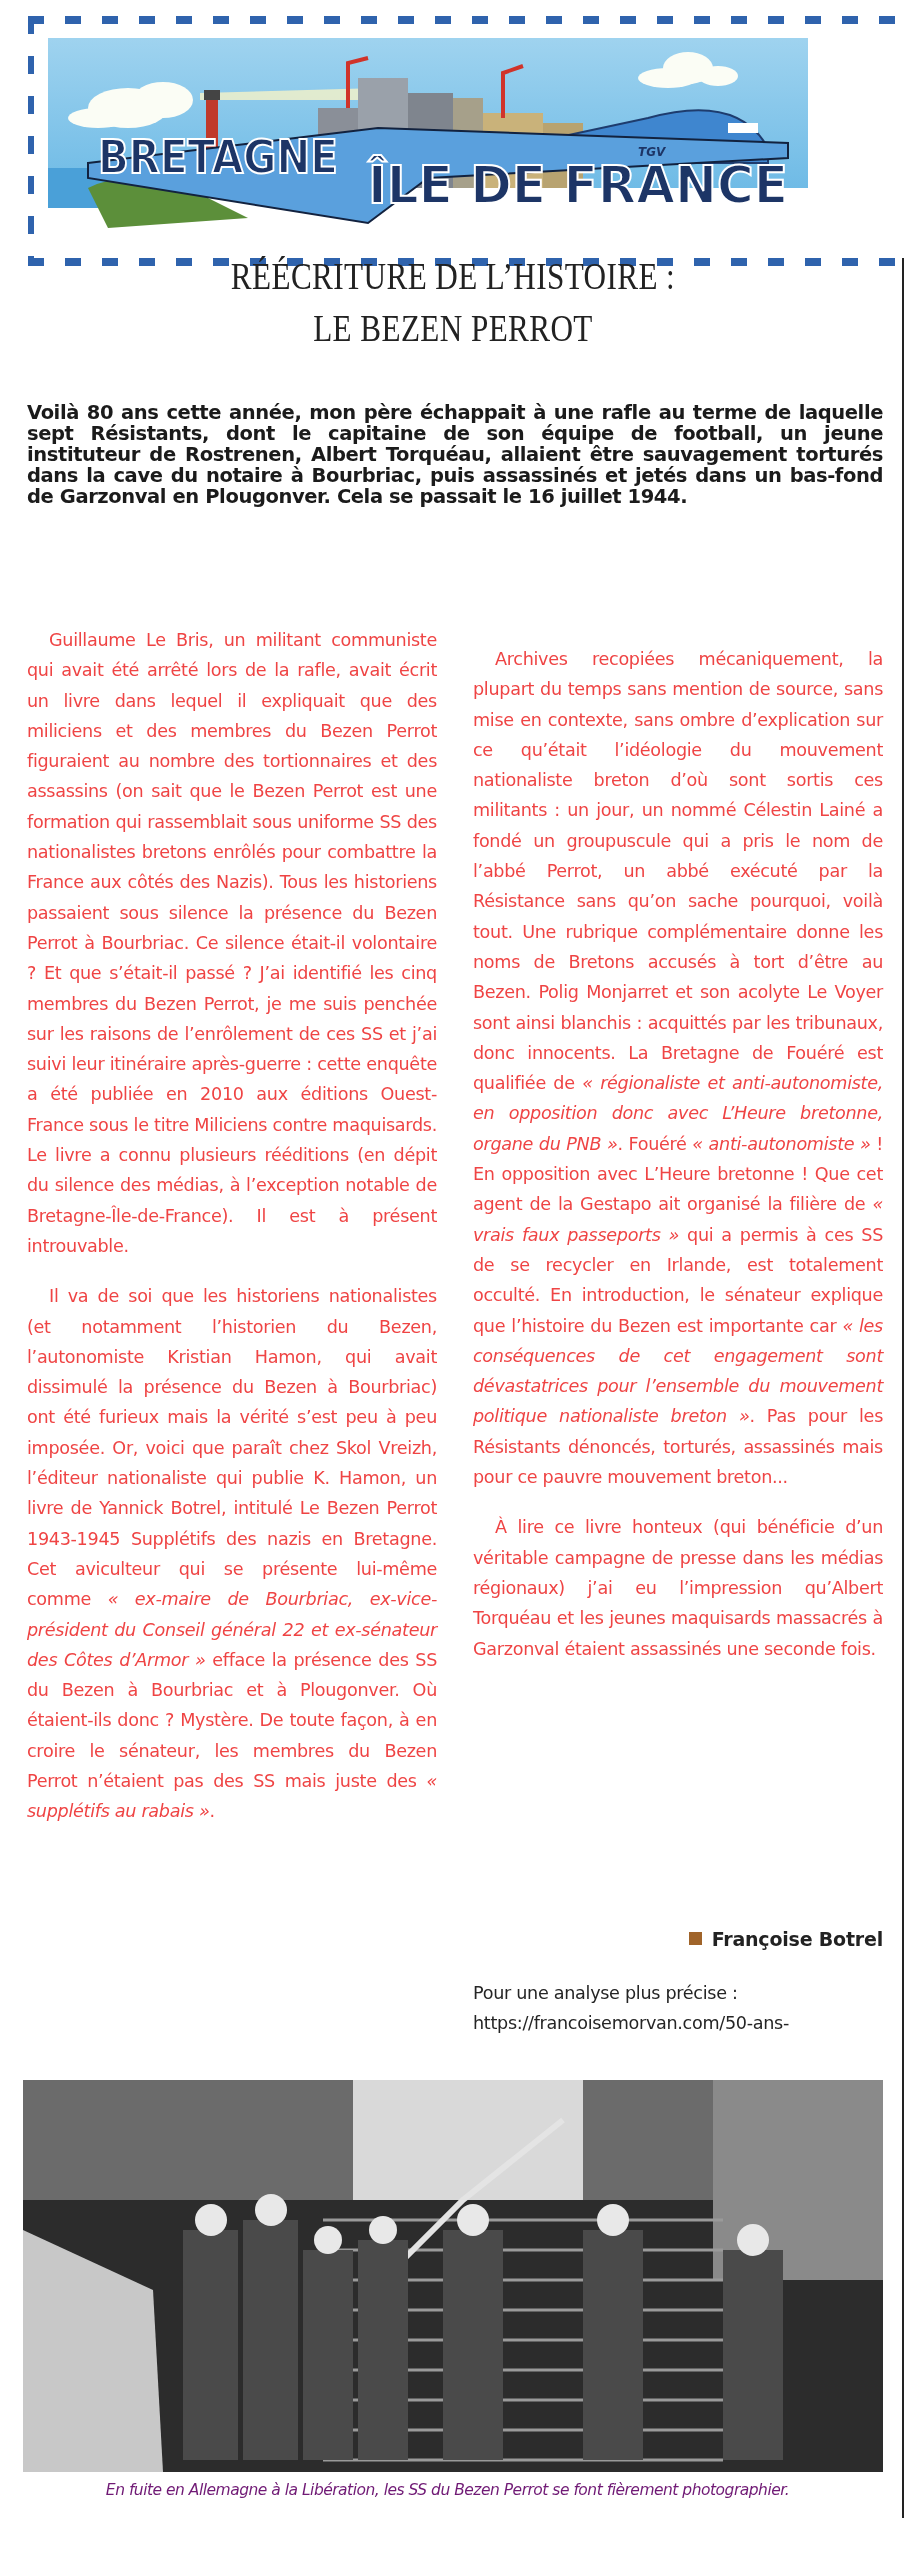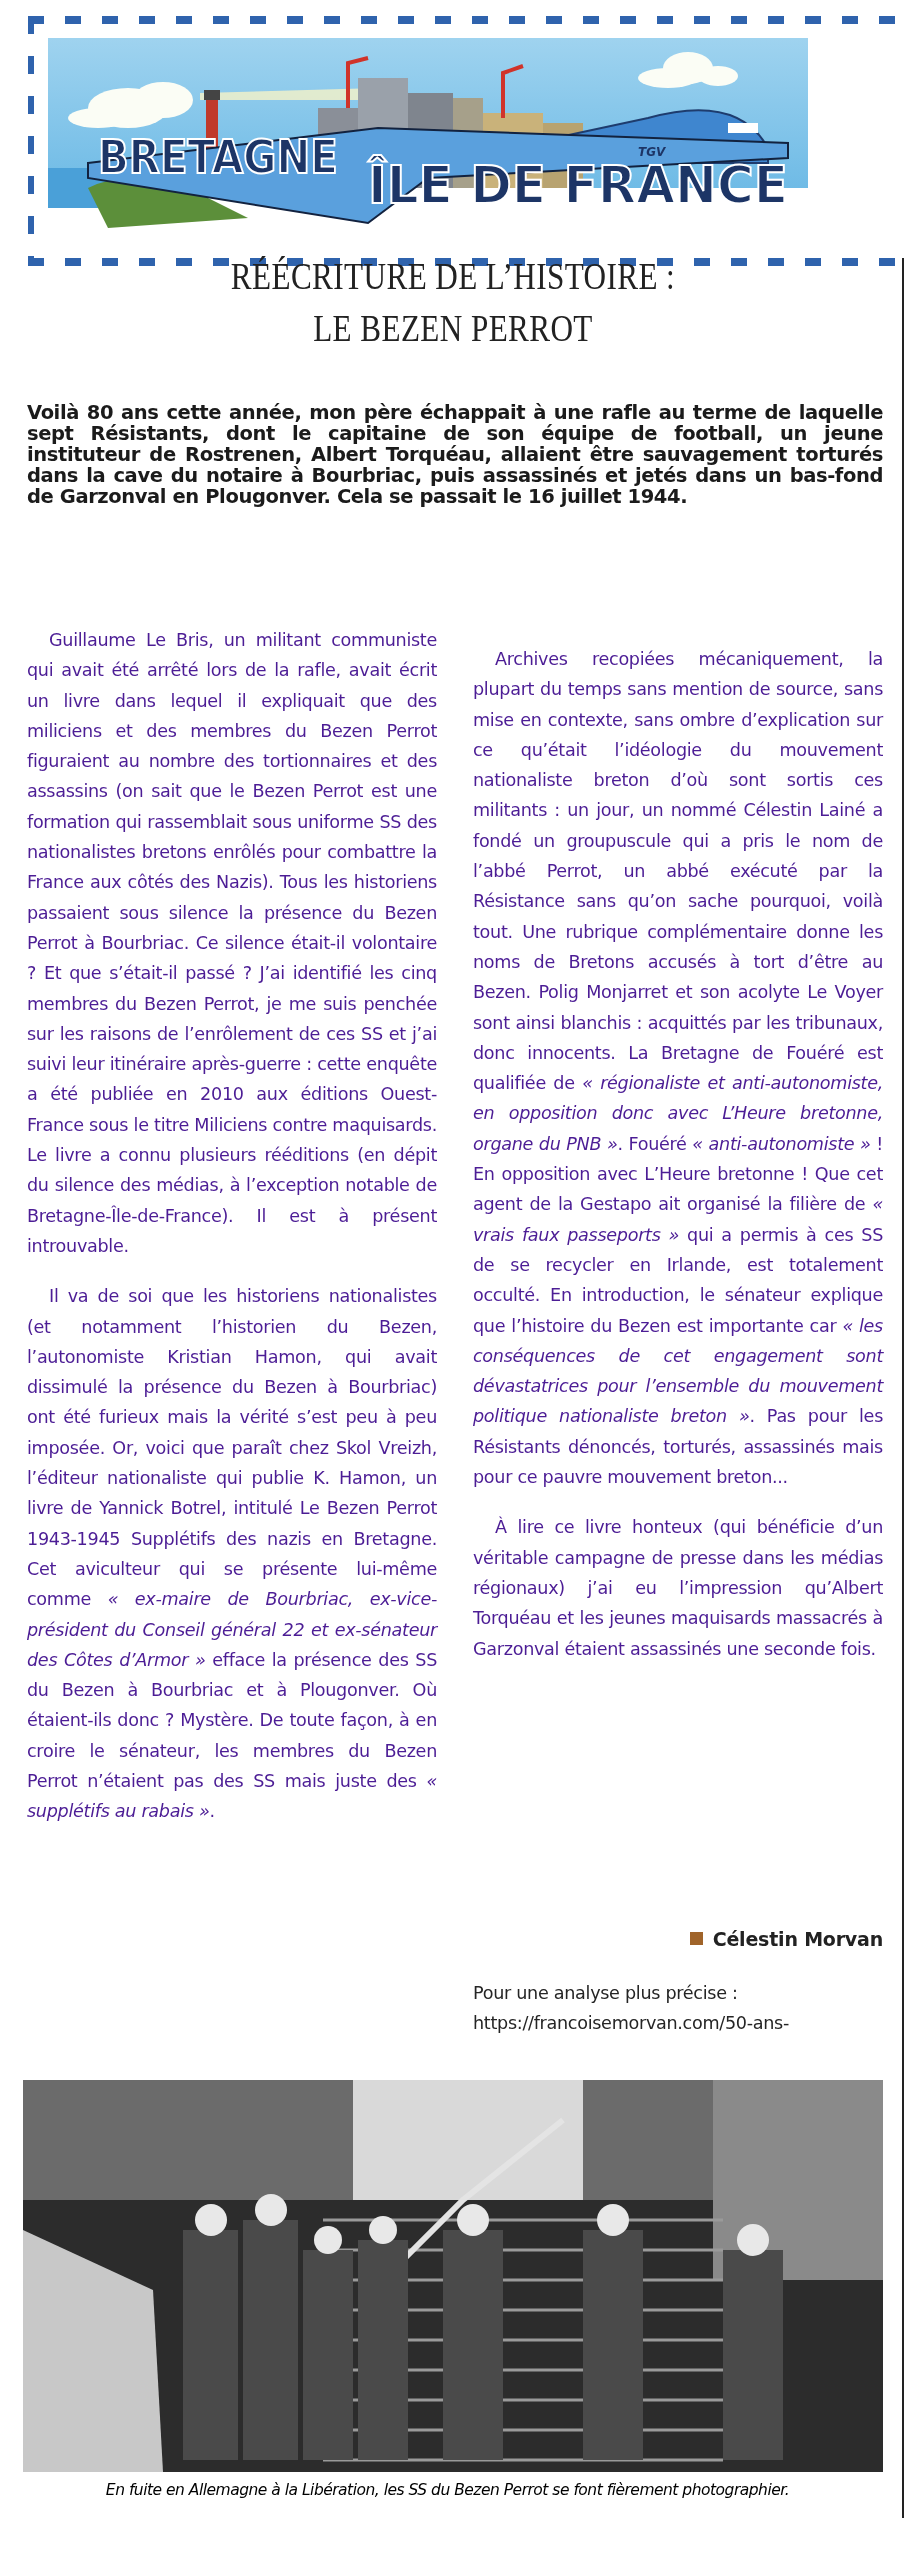--- a/index.html
+++ b/index.html
@@ -22,42 +22,42 @@
     font-family: "Liberation Serif", serif; font-size: 38px; line-height: 52px; color: #222; letter-spacing: 0.5px; transform: scaleX(0.82); }
   .title div { white-space: nowrap; }
 
   
   .lead { position: absolute; left: 27px; width: 856px; top: 402px;
     font-family: "DejaVu Sans", sans-serif; font-weight: bold; font-size: 19.5px; line-height: 21px;
     text-align: justify; color: #1b1b1b; letter-spacing: -0.4px; }
 
   
   .col { position: absolute; top: 625px; font-family: "DejaVu Sans", sans-serif; font-size: 17.6px;
-    line-height: 30.3px; text-align: justify; color: #4c1d95; letter-spacing: -0.3px; }
+    line-height: 30.3px; text-align: justify; color: #ef4444; letter-spacing: -0.3px; }
   .col-left { left: 27px; width: 410px; }
   .col-right { left: 473px; width: 410px; top: 644px; }
   .col p { margin: 0 0 20px 0; text-indent: 22px; }
   .col em { font-style: italic; }
 
   .vrule { position: absolute; left: 902px; top: 258px; width: 2px; height: 2260px; background: #222; }
 
   .signature { position: absolute; left: 473px; width: 410px; top: 1928px; text-align: right;
     font-family: "DejaVu Sans", sans-serif; font-weight: bold; font-size: 19px; color: #222; letter-spacing: -0.2px; }
   .sig-square { display: inline-block; width: 13px; height: 13px; background: #a0642a; margin-right: 10px; vertical-align: 1px; }
 
   .more { position: absolute; left: 473px; width: 420px; top: 1978px;
     font-family: "DejaVu Sans", sans-serif; font-size: 17.6px; line-height: 30px; color: #252525; letter-spacing: -0.3px; }
   .more div { white-space: nowrap; }
 
   
   .photo { position: absolute; left: 23px; top: 2080px; width: 860px; height: 392px; overflow: hidden; background: #3a3a3a; }
   .photo svg { width: 100%; height: 100%; display: block; }
 
   .caption { position: absolute; left: 0; right: 11px; top: 2478px; text-align: center;
-    font-family: "DejaVu Sans", sans-serif; font-style: italic; font-size: 15.5px; line-height: 24px; color: #000000; letter-spacing: -0.5px; }
+    font-family: "DejaVu Sans", sans-serif; font-style: italic; font-size: 15.5px; line-height: 24px; color: #701a75; letter-spacing: -0.5px; }
 </style>
 </head>
 <body>
 
 <div class="frame-top"></div>
 <div class="frame-left"></div>
 <div class="frame-bottom"></div>
 
 <div class="banner">
   <svg viewBox="0 0 760 200" preserveAspectRatio="none">
@@ -127,21 +127,21 @@
 </div>
 
 <div class="col col-right">
   <p><span>Archives recopiées mécaniquement, la plupart du temps sans mention de source, sans mise en contexte, sans ombre d’explication sur ce qu’était l’idéologie du mouvement nationaliste breton d’où sont sortis ces militants : un jour, un nommé Célestin Lainé a fondé un groupuscule qui a pris le nom de l’abbé Perrot, un abbé exécuté par la Résistance sans qu’on sache pourquoi, voilà tout. Une rubrique complémentaire donne les noms de Bretons accusés à tort d’être au Bezen. Polig Monjarret et son acolyte Le Voyer sont ainsi blanchis : acquittés par les tribunaux, donc innocents. La Bretagne de Fouéré est qualifiée de </span><em>« régionaliste et anti-autonomiste, en opposition donc avec L’Heure bretonne, organe du PNB »</em><span>. Fouéré </span><em>« anti-autonomiste »</em><span> ! En opposition avec L’Heure bretonne ! Que cet agent de la Gestapo ait organisé la filière de </span><em>« vrais faux passeports »</em><span> qui a permis à ces SS de se recycler en Irlande, est totalement occulté. En introduction, le sénateur explique que l’histoire du Bezen est importante car </span><em>« les conséquences de cet engagement sont dévastatrices pour l’ensemble du mouvement politique nationaliste breton »</em><span>. Pas pour les Résistants dénoncés, torturés, assassinés mais pour ce pauvre mouvement breton...</span></p>
   <p>À lire ce livre honteux (qui bénéficie d’un véritable campagne de presse dans les médias régionaux) j’ai eu l’impression qu’Albert Torquéau et les jeunes maquisards massacrés à Garzonval étaient assassinés une seconde fois.</p>
 </div>
 
 <div class="vrule"></div>
 
 <div class="signature">
-  <span class="sig-square"></span><span>Célestin Morvan</span>
+  <span class="sig-square"></span><span>Françoise Botrel</span>
 </div>
 
 <div class="more">
   <div>Pour une analyse plus précise :</div>
   <div>https://francoisemorvan.com/50-ans-</div>
 </div>
 
 <div class="photo" title="Photo d’archives : SS du Bezen Perrot posant dans un escalier, visages masqués">
   <svg viewBox="0 0 860 392" preserveAspectRatio="none">
     <rect x="0" y="0" width="860" height="392" fill="#2c2c2c"></rect>

